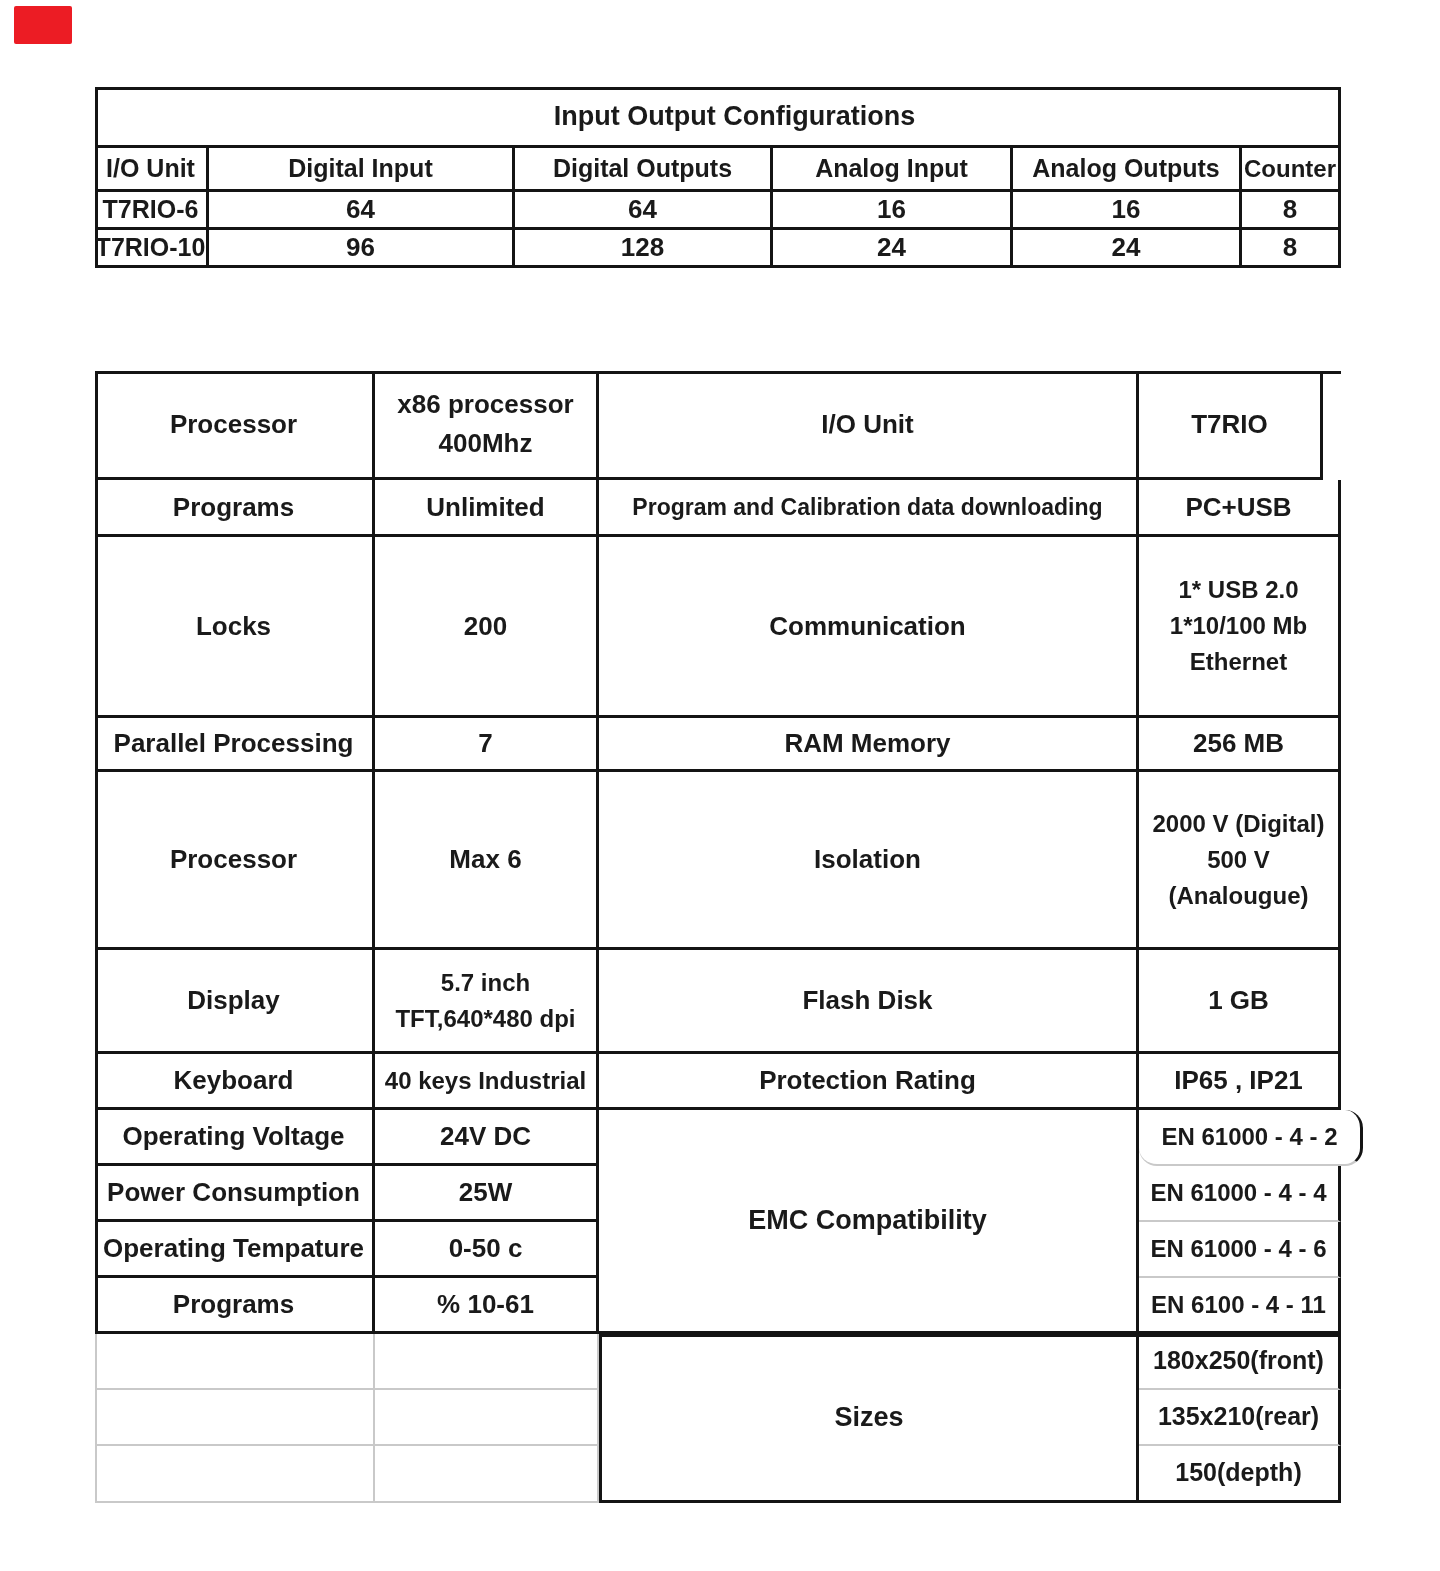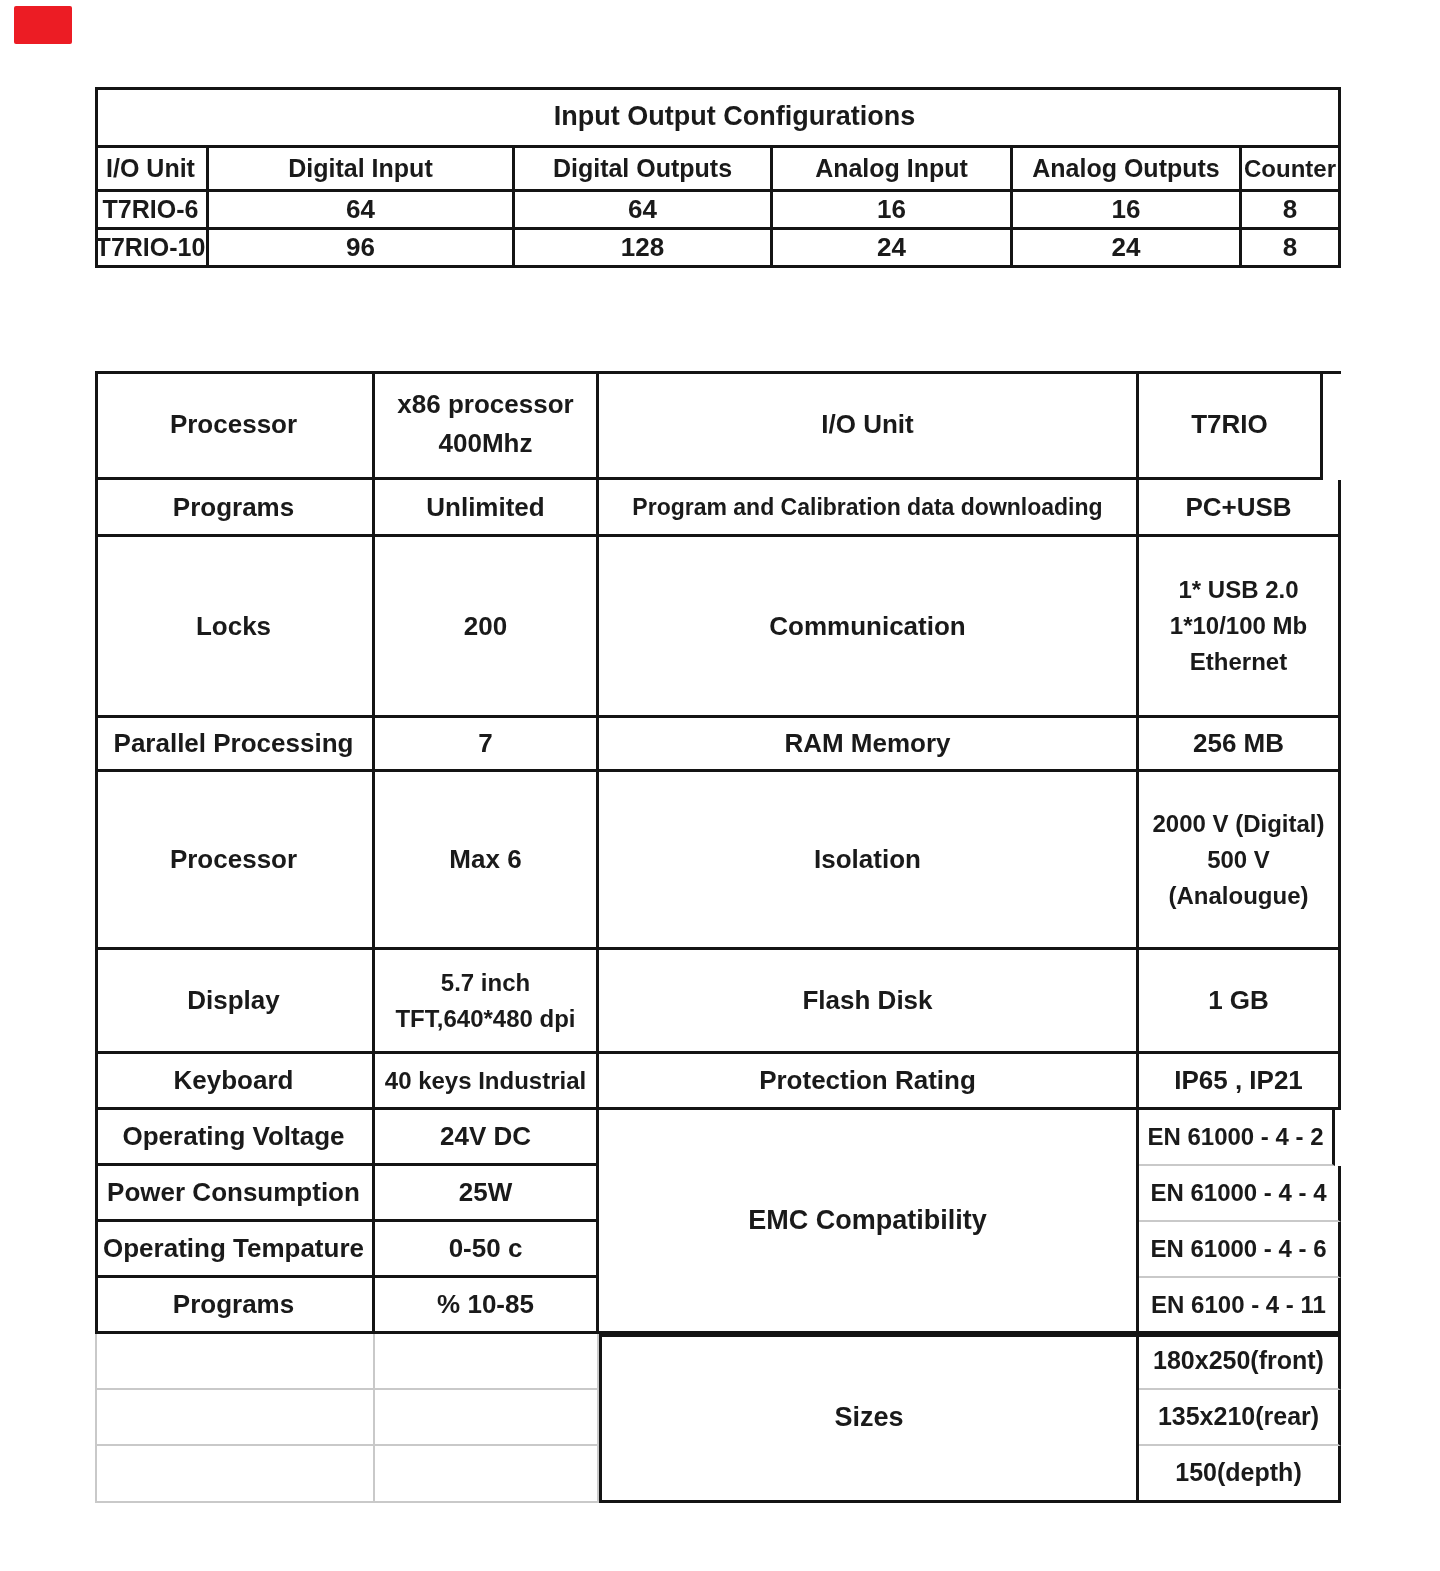--- a/index.html
+++ b/index.html
@@ -102,24 +102,24 @@
   <div class="cell nw" style="left:599px;top:1054px;width:540px;height:56px;">Protection Rating</div>
   <div class="cell nw" style="left:1139px;top:1054px;width:202px;height:56px;">IP65 , IP21</div>
 
   <div class="cell nw" style="left:95px;top:1110px;width:280px;height:56px;">Operating Voltage</div>
   <div class="cell nw" style="left:375px;top:1110px;width:224px;height:56px;">24V DC</div>
   <div class="cell nw" style="left:95px;top:1166px;width:280px;height:56px;">Power Consumption</div>
   <div class="cell nw" style="left:375px;top:1166px;width:224px;height:56px;">25W</div>
   <div class="cell nw" style="left:95px;top:1222px;width:280px;height:56px;">Operating Tempature</div>
   <div class="cell nw" style="left:375px;top:1222px;width:224px;height:56px;">0-50 c</div>
   <div class="cell nw" style="left:95px;top:1278px;width:280px;height:56px;">Programs</div>
-  <div class="cell nw" style="left:375px;top:1278px;width:224px;height:56px;">% 10-85</div>
+  <div class="cell nw" style="left:375px;top:1278px;width:224px;height:56px;">% 10-61</div>
 
   <div class="cell nw fs27" style="left:599px;top:1110px;width:540px;height:224px;">EMC Compatibility</div>
-  <div class="cell fs24 nw ltbot" style="left:1139px;top:1110px;width:196px;height:56px;">EN 61000 - 4 - 2</div>
+  <div class="cell fs24 nw ltbot" style="left:1139px;top:1110px;width:224px;height:56px;border-radius:18px;">EN 61000 - 4 - 2</div>
   <div class="cell fs24 nw ltbot" style="left:1139px;top:1166px;width:202px;height:56px;">EN 61000 - 4 - 4</div>
   <div class="cell fs24 nw ltbot" style="left:1139px;top:1222px;width:202px;height:56px;">EN 61000 - 4 - 6</div>
   <div class="cell fs24 nw" style="left:1139px;top:1278px;width:202px;height:56px;">EN 6100 - 4 - 11</div>
 </div>
 
 <div>
 
   <div class="ltline" style="left:95px;top:1334px;width:2px;height:169px;"></div>
   <div class="cell lt" style="left:95px;top:1334px;width:280px;height:56px;"></div>
   <div class="cell lt" style="left:375px;top:1334px;width:224px;height:56px;"></div>

